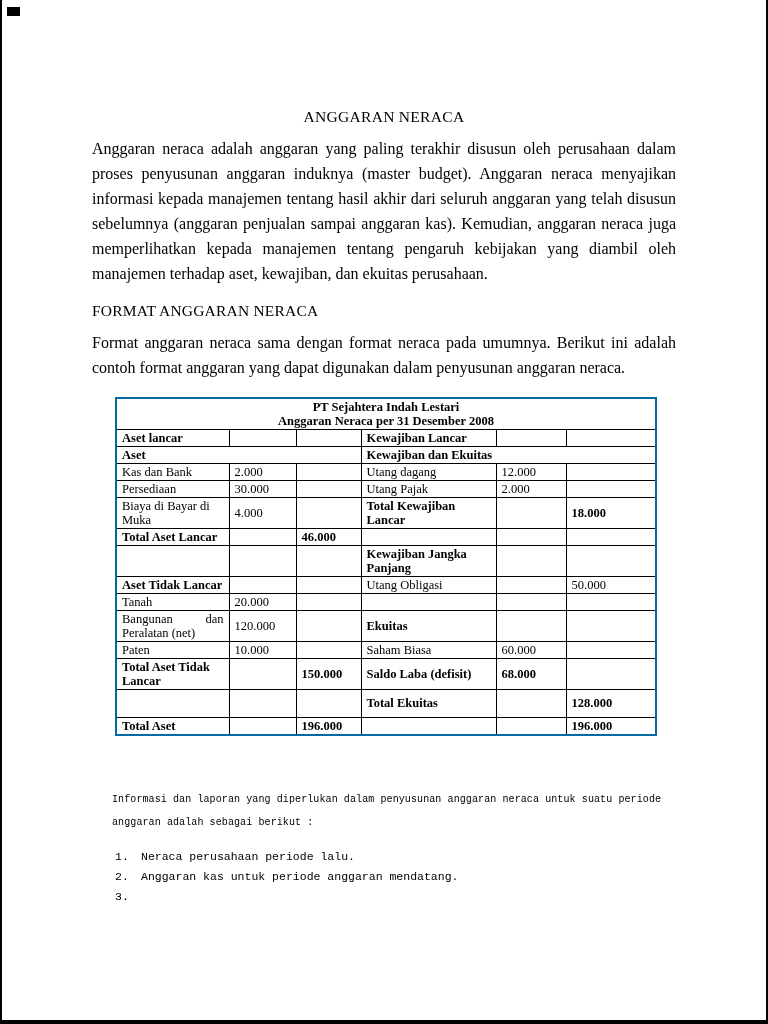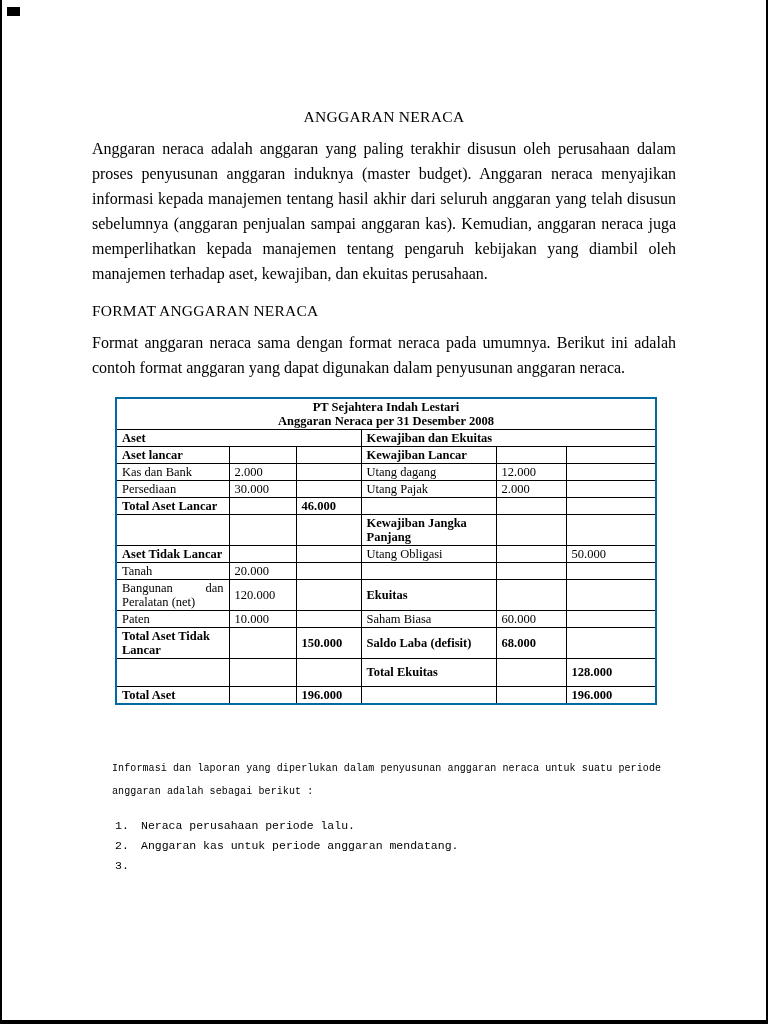--- a/index.html
+++ b/index.html
@@ -80,46 +80,54 @@
         <col style="width:90px">
     </colgroup>
     <tbody>
         <tr>
       <td colspan="6" class="ttl">
         <div>PT Sejahtera Indah Lestari</div>
         <div>Anggaran Neraca per 31 Desember 2008</div>
       </td>
     </tr>
     <tr>
+      <td class="b">Aset lancar</td>
+      <td></td>
+      <td></td>
+      <td class="b">Kewajiban Lancar</td>
+      <td></td>
+      <td></td>
+    </tr>
+    <tr>
       <td colspan="3" class="b">Aset</td>
       <td colspan="3" class="b">Kewajiban dan Ekuitas</td>
     </tr>
     <tr>
-      <td class="b">Aset lancar</td>
-      <td></td>
-      <td></td>
-      <td class="b">Kewajiban Lancar</td>
-      <td></td>
-      <td></td>
-    </tr>
-    <tr>
       <td>Kas dan Bank</td>
       <td class="num">2.000</td>
       <td></td>
       <td>Utang dagang</td>
       <td class="num">12.000</td>
       <td></td>
     </tr>
     <tr>
       <td>Persediaan</td>
       <td class="num">30.000</td>
       <td></td>
       <td>Utang Pajak</td>
       <td class="num">2.000</td>
       <td></td>
+    </tr>
+    <tr>
+      <td>Biaya di Bayar di Muka</td>
+      <td class="num">4.000</td>
+      <td></td>
+      <td class="b">Total Kewajiban Lancar</td>
+      <td></td>
+      <td class="num b">18.000</td>
     </tr>
     <tr>
       <td class="b">Total Aset Lancar</td>
       <td></td>
       <td class="num b">46.000</td>
       <td></td>
       <td></td>
       <td></td>
     </tr>
     <tr>

